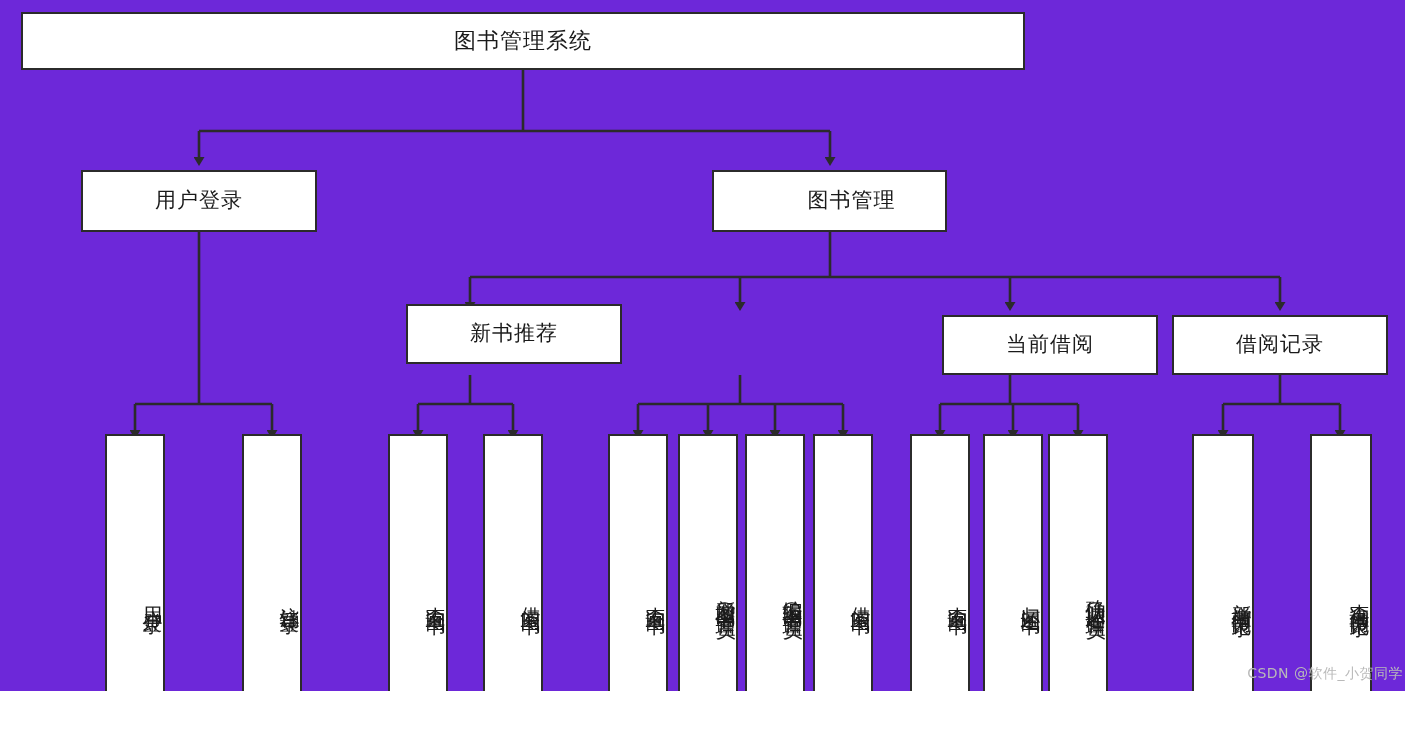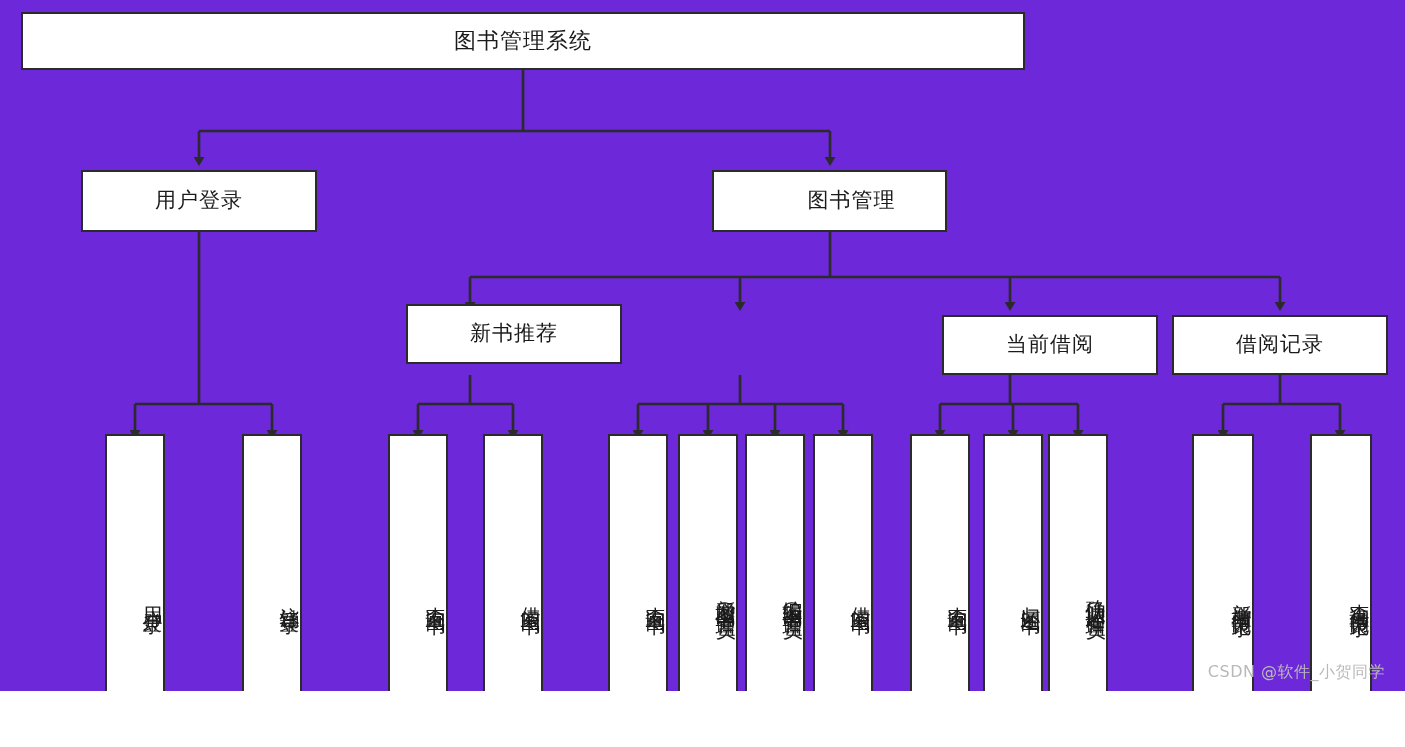--- a/index.html
+++ b/index.html
@@ -55,23 +55,23 @@
     letter-spacing: 3px;
     line-height: 1.05;
     white-space: nowrap;
   }
   .node.v .vtext {
     writing-mode: vertical-rl;
     text-orientation: upright;
   }
   .watermark {
     position: absolute;
-    right: 20px;
+    right: 2px;
     bottom: 8px;
-    font-size: 16px;
+    font-size: 14px;
     color: #b9b9b9;
     letter-spacing: 0.5px;
     z-index: 5;
     white-space: nowrap;
   }
 </style>
 </head>
 <body>
 
 <div id="canvas">

